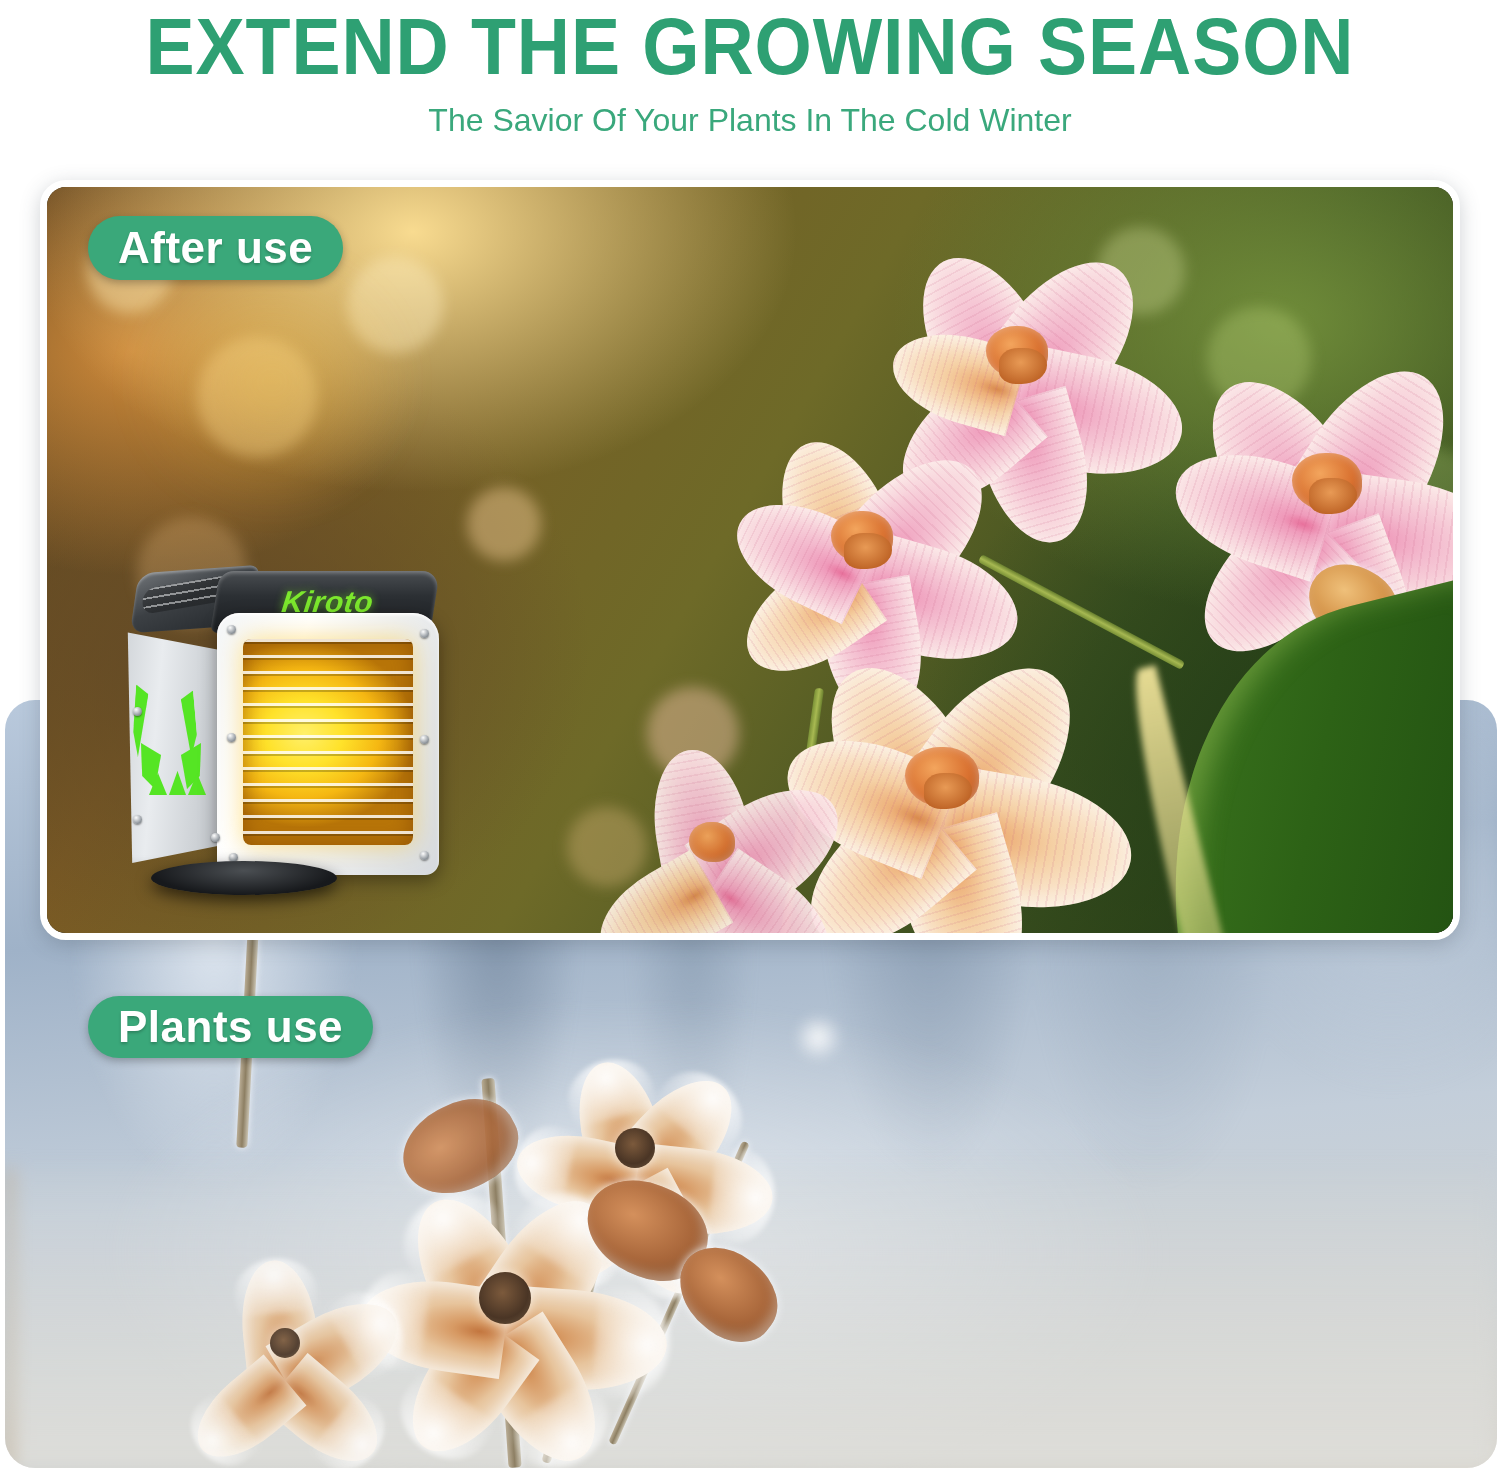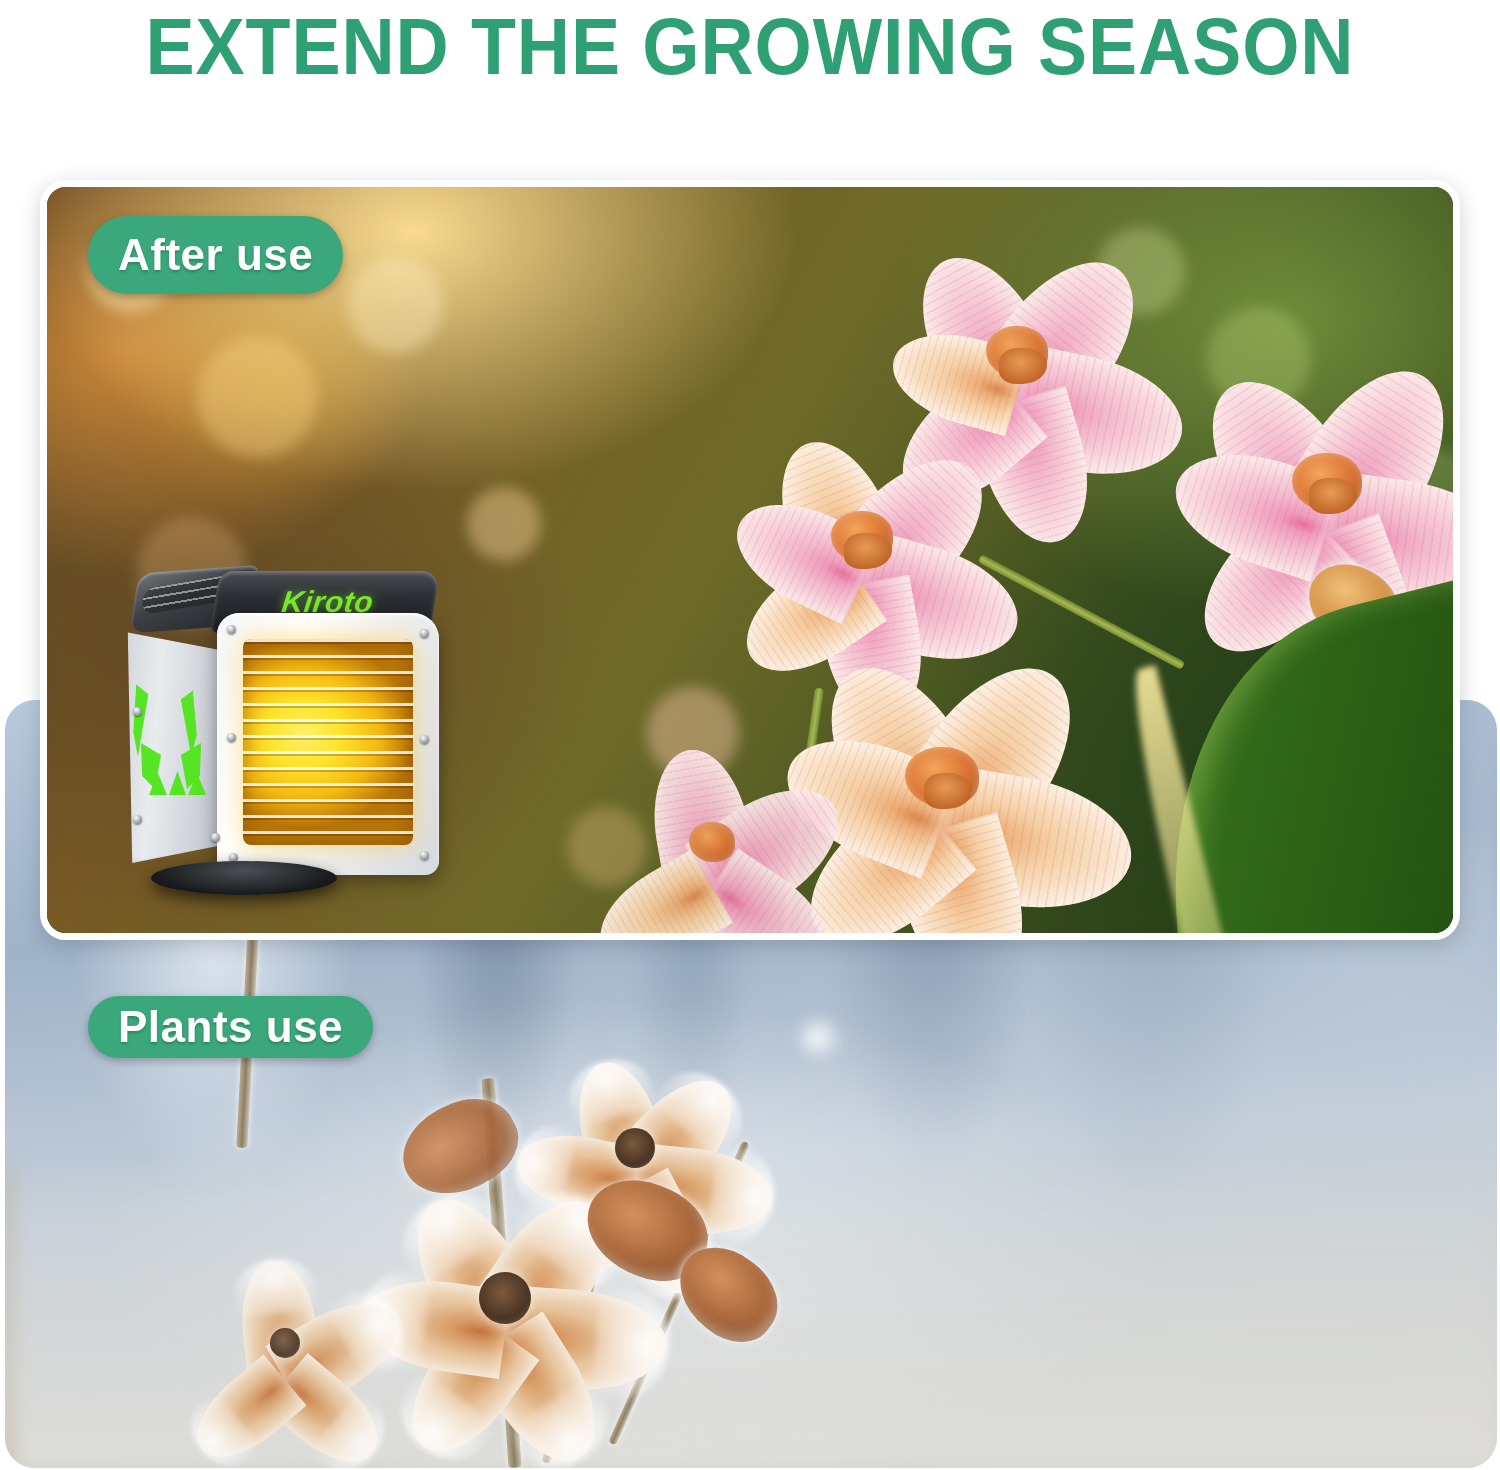--- a/index.html
+++ b/index.html
@@ -281,28 +281,29 @@
     color: #ffffff;
     font-family: "Liberation Sans Narrow", "Liberation Sans", sans-serif;
     font-weight: 700;
     font-size: 44px;
     letter-spacing: .5px;
     padding: 0 30px;
     text-shadow: 0 2px 3px rgba(0,0,0,.22);
     box-shadow: 0 3px 9px rgba(0,0,0,.28);
     white-space: nowrap;
   }
-  .badge-after  { left: 88px; top: 216px; height: 78px; }
+  .badge-after  { left: 88px; top: 216px; height: 64px; }
   .badge-before { left: 88px; top: 996px; height: 62px; }
 </style>
 </head>
 <body>
 
 <div class="header">
   <div class="headline">EXTEND THE GROWING SEASON</div>
+  <div class="subhead">The Savior Of Your Plants In The Cold Winter</div>
 </div>
 
 <div class="winter-panel">
   <div class="w-blur"></div>
   <div class="w-haze"></div>
   <div class="w-reeds"></div>
 
   <div class="frost-cluster">
     <span class="stem s1"></span>
     <span class="stem s2"></span>

